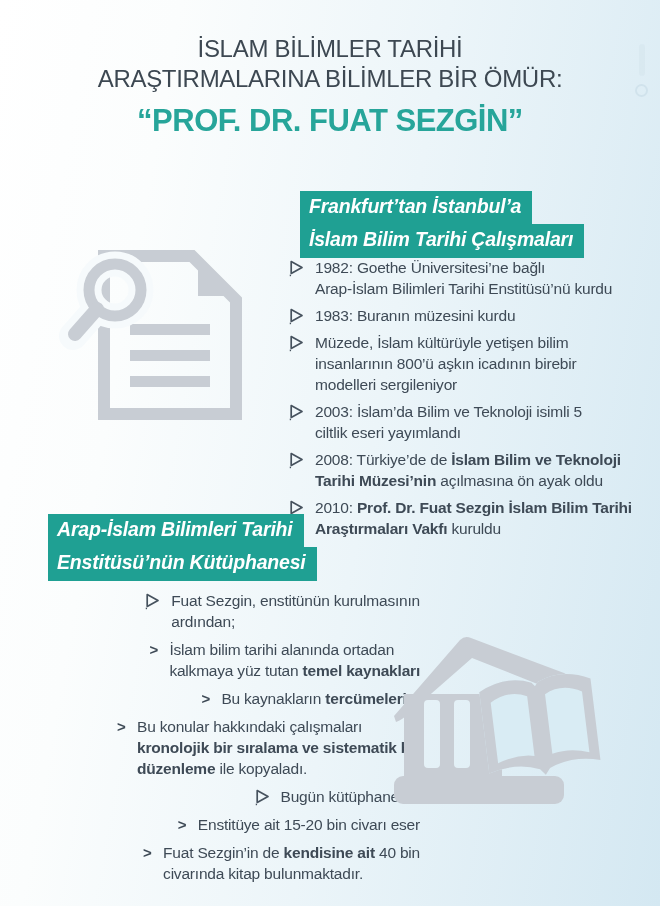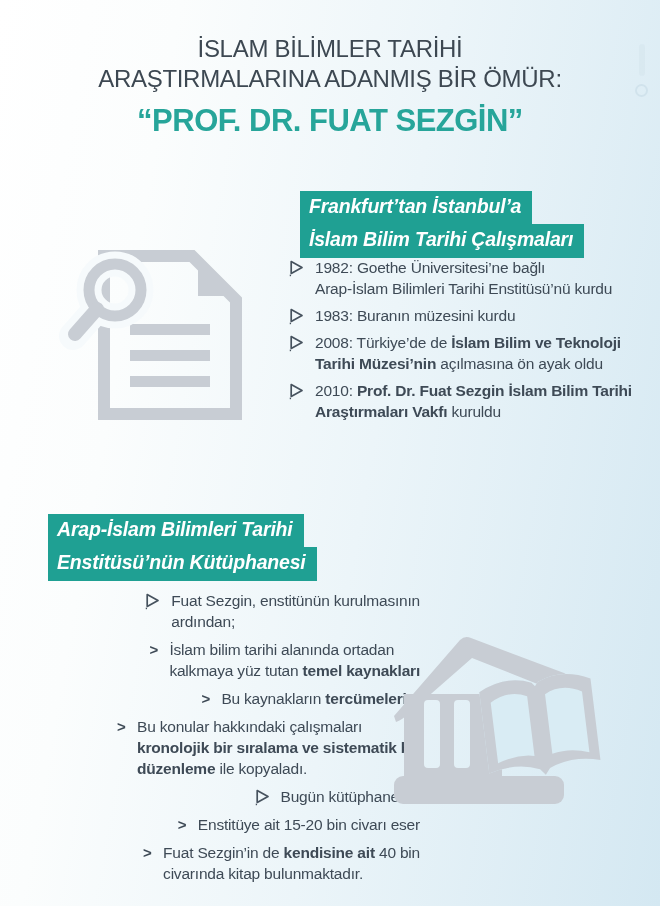--- a/index.html
+++ b/index.html
@@ -47,21 +47,21 @@
 
 <div class="canvas">
 
   <div class="watermark">
     <div class="wm-bar"></div>
     <div class="wm-circle"></div>
   </div>
 
   <header class="title-block">
     <div class="t1">İSLAM BİLİMLER TARİHİ</div>
-    <div class="t1">ARAŞTIRMALARINA ADANMIŞ BİR ÖMÜR:</div>
+    <div class="t1">ARAŞTIRMALARINA BİLİMLER BİR ÖMÜR:</div>
     <div class="t2">“PROF. DR. FUAT SEZGİN”</div>
   </header>
 
   <svg class="doc-icon" width="190" height="180" viewBox="0 0 190 180">
     <g>
       <path d="M46,10 H134 L178,54 V168 H46 Z" fill="none" stroke="var(--icon_gray)" stroke-width="12"></path>
       <path d="M140,18 L172,50 L140,50 Z" fill="var(--icon_gray)"></path>
       <rect x="72" y="78" width="80" height="11" fill="var(--icon_gray)"></rect>
       <rect x="72" y="104" width="80" height="11" fill="var(--icon_gray)"></rect>
       <rect x="72" y="130" width="80" height="11" fill="var(--icon_gray)"></rect>
@@ -87,20 +87,37 @@
   </svg>
         <div class="txt"><span>1982: Goethe Üniversitesi’ne bağlı
 Arap-İslam Bilimleri Tarihi Enstitüsü’nü kurdu</span></div>
       </div>
       <div class="item">
         <svg class="tri" width="17" height="18" viewBox="0 0 17 18">
     <path d="M3.2,2.6 L14,8.5 L3.2,14.4 Z" fill="none" stroke="currentColor" stroke-width="1.7" stroke-linejoin="round"></path>
     <path d="M2.4,15.6 L2.4,17.2" stroke="currentColor" stroke-width="1.3"></path>
   </svg>
         <div class="txt"><span>1983: Buranın müzesini kurdu</span></div>
+      </div>
+      <div class="item">
+        <svg class="tri" width="17" height="18" viewBox="0 0 17 18">
+    <path d="M3.2,2.6 L14,8.5 L3.2,14.4 Z" fill="none" stroke="currentColor" stroke-width="1.7" stroke-linejoin="round"></path>
+    <path d="M2.4,15.6 L2.4,17.2" stroke="currentColor" stroke-width="1.3"></path>
+  </svg>
+        <div class="txt"><span>Müzede, İslam kültürüyle yetişen bilim
+insanlarının 800’ü aşkın icadının birebir
+modelleri sergileniyor</span></div>
+      </div>
+      <div class="item">
+        <svg class="tri" width="17" height="18" viewBox="0 0 17 18">
+    <path d="M3.2,2.6 L14,8.5 L3.2,14.4 Z" fill="none" stroke="currentColor" stroke-width="1.7" stroke-linejoin="round"></path>
+    <path d="M2.4,15.6 L2.4,17.2" stroke="currentColor" stroke-width="1.3"></path>
+  </svg>
+        <div class="txt"><span>2003: İslam’da Bilim ve Teknoloji isimli 5
+ciltlik eseri yayımlandı</span></div>
       </div>
       <div class="item">
         <svg class="tri" width="17" height="18" viewBox="0 0 17 18">
     <path d="M3.2,2.6 L14,8.5 L3.2,14.4 Z" fill="none" stroke="currentColor" stroke-width="1.7" stroke-linejoin="round"></path>
     <path d="M2.4,15.6 L2.4,17.2" stroke="currentColor" stroke-width="1.3"></path>
   </svg>
         <div class="txt"><span>2008: Türkiye’de de </span><span class="b">İslam Bilim ve Teknoloji
 Tarihi Müzesi’nin</span><span> açılmasına ön ayak oldu</span></div>
       </div>
       <div class="item">

